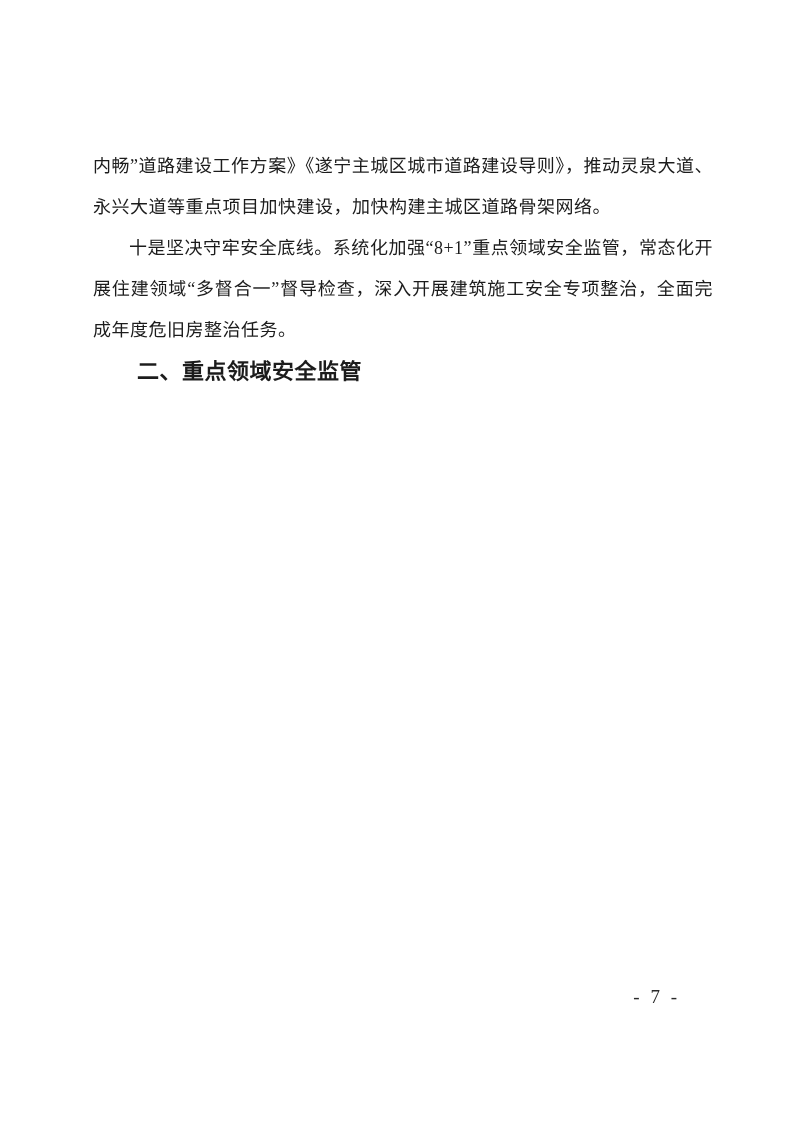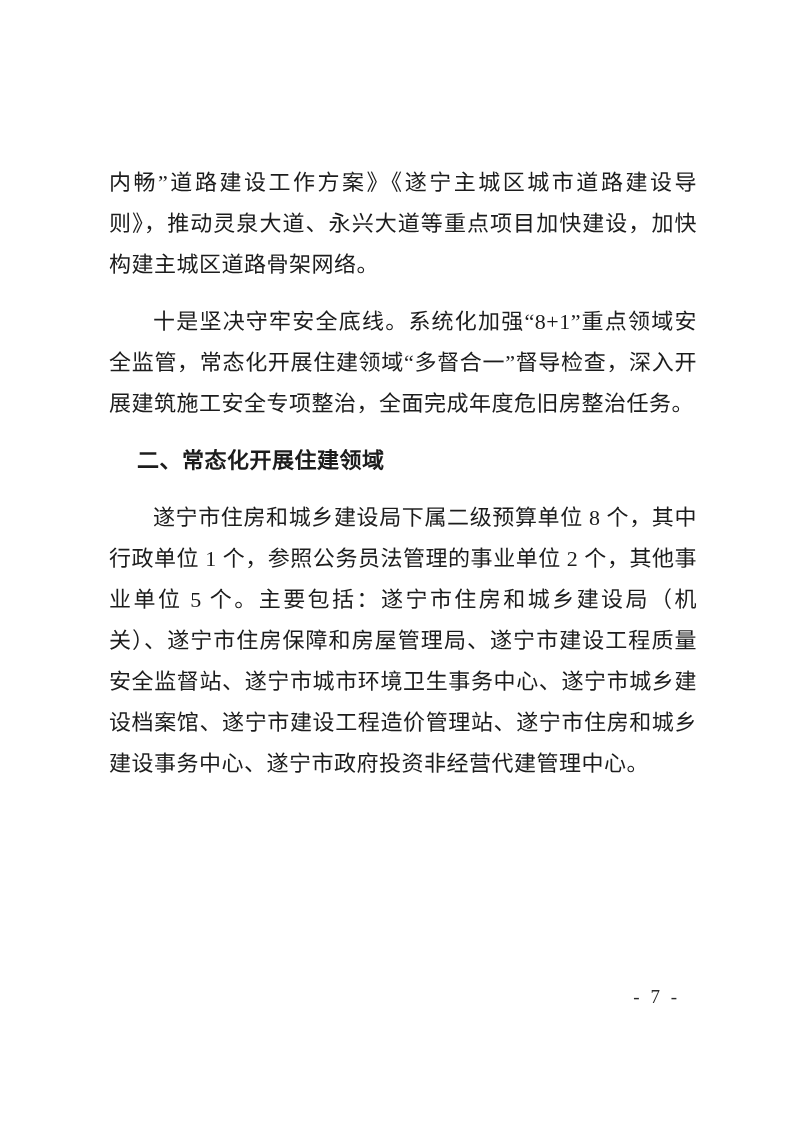--- a/index.html
+++ b/index.html
@@ -20,22 +20,22 @@
     inset: 0;
     background: #ffffff;
   }
   .body-text {
     position: absolute;
     left: 93px;
     top: 146px;
     width: 620px;
   }
   .para {
-    margin: 16px;
-    font-size: 22px;
+    margin: 0;
+    font-size: 18px;
     line-height: 41px;
     letter-spacing: 0.5px;
     text-align: justify;
     text-justify: inter-ideograph;
     text-indent: 2em;
   }
   .para.no-indent {
     text-indent: 0;
   }
   .section-heading {
@@ -65,23 +65,22 @@
 <div class="page">
 
   <main class="body-text">
 
     <p class="para no-indent">内畅”道路建设工作方案》《遂宁主城区城市道路建设导则》，推动灵泉大道、永兴大道等重点项目加快建设，加快构建主城区道路骨架网络。</p>
 
 
 
     <p class="para">十是坚决守牢安全底线。系统化加强“8+1”重点领域安全监管，常态化开展住建领域“多督合一”督导检查，深入开展建筑施工安全专项整治，全面完成年度危旧房整治任务。</p>
 
-    <h2 class="section-heading">二、常态化开展住建领域</h2>
+    <h2 class="section-heading">二、重点领域安全监管</h2>
 
-    <p class="para">遂宁市住房和城乡建设局下属二级预算单位 8 个，其中行政单位 1 个，参照公务员法管理的事业单位 2 个，其他事业单位 5 个。主要包括：遂宁市住房和城乡建设局（机关）、遂宁市住房保障和房屋管理局、遂宁市建设工程质量安全监督站、遂宁市城市环境卫生事务中心、遂宁市城乡建设档案馆、遂宁市建设工程造价管理站、遂宁市住房和城乡建设事务中心、遂宁市政府投资非经营代建管理中心。</p>
 
   </main>
 
   <footer class="page-footer">
     <span class="page-number">- 7 -</span>
   </footer>
 
 </div>
 
 </body></html>

